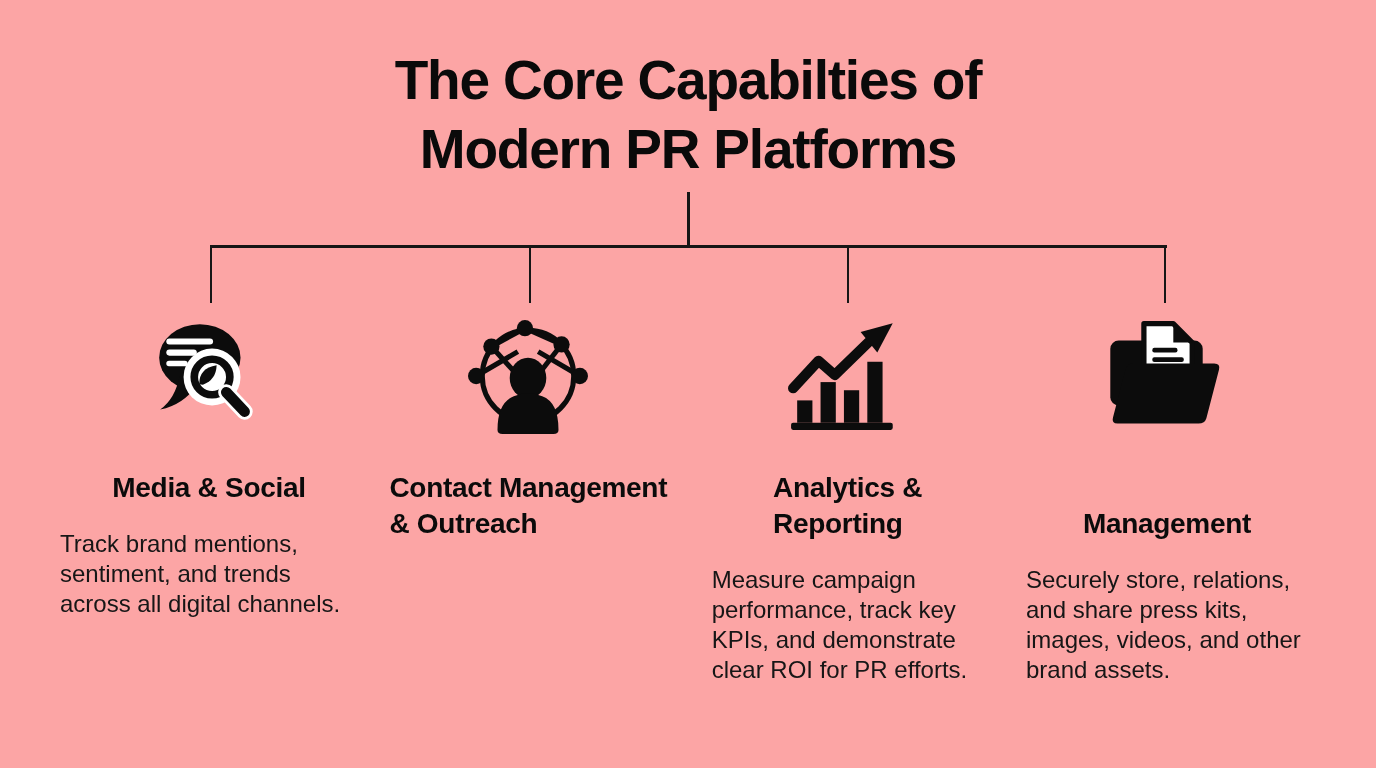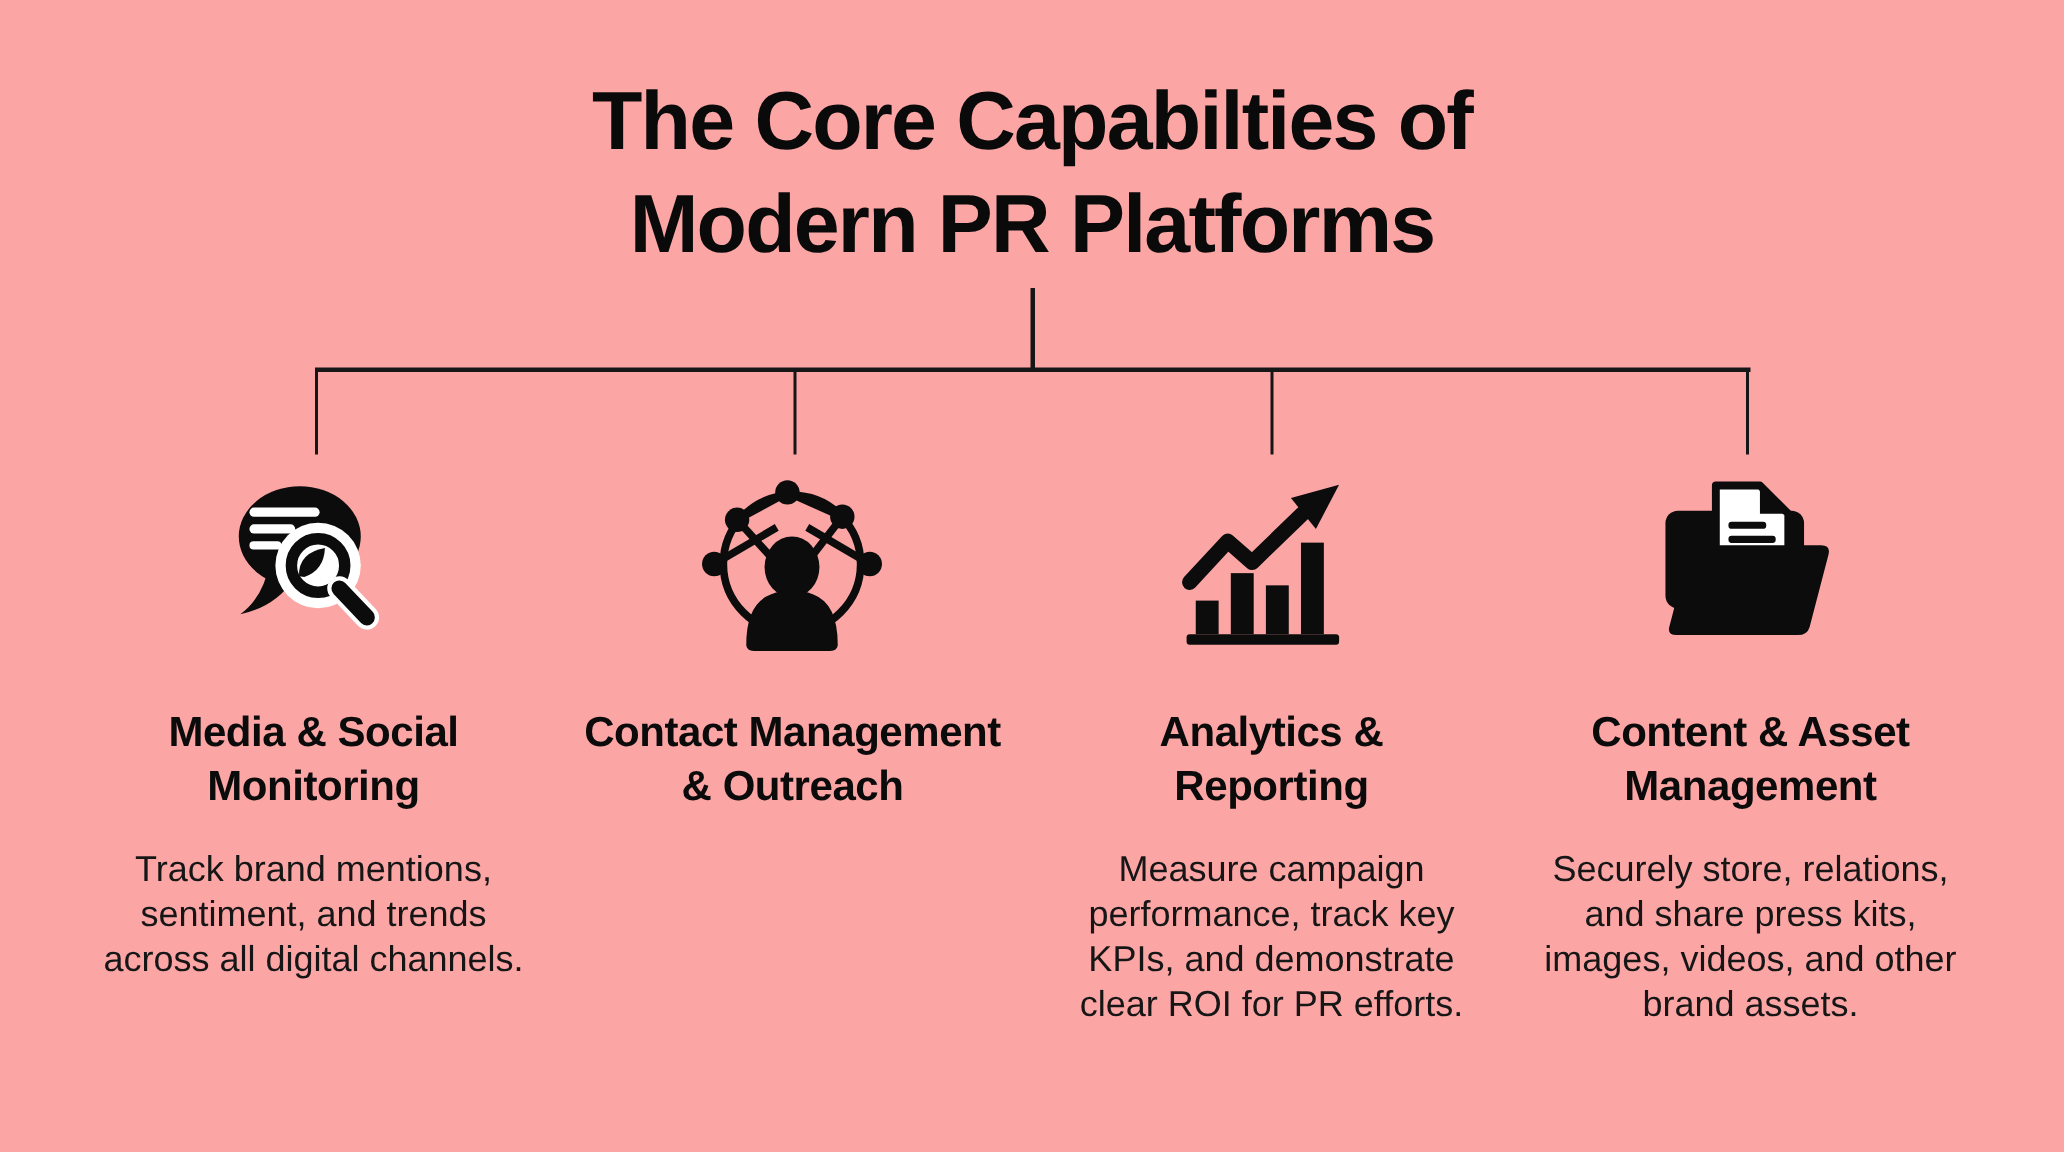--- a/index.html
+++ b/index.html
@@ -13,21 +13,21 @@
   }
   .line{position:absolute;background:#161616;}
   .stem{left:687px;top:192px;width:3px;height:54px;}
   .hbar{left:210px;top:245px;width:957px;height:3px;}
   .drop{top:247px;width:2px;height:56px;}
   .drop-1{left:210px;} .drop-2{left:529px;} .drop-3{left:847px;} .drop-4{left:1164px;}
   .columns{
     position:absolute;left:50px;top:302px;width:1276px;
     display:flex;justify-content:space-between;
   }
-  .col{width:318px;display:flex;flex-direction:column;align-items:center;text-align:center;}
+  .col{width:318px;display:flex;flex-direction:column;align-items:center;}
   .icon-wrap{box-sizing:border-box;height:138px;padding-top:13px;display:flex;align-items:flex-start;justify-content:center;}
   .icon-wrap svg{display:block;}
   .col h2{margin:30px 0 0;font-size:28px;line-height:36px;font-weight:700;color:#0b0b0b;letter-spacing:-0.3px;}
   .col p{margin:23px 0 0;font-size:24px;line-height:30px;color:#161616;}
   .body-1{max-width:298px;} .body-2{max-width:258px;} .body-3{max-width:272px;} .body-4{max-width:282px;}
   .ink{fill:#0c0c0c;} .paper{fill:#ffffff;}
 </style>
 </head>
 <body>
 
@@ -57,21 +57,20 @@
           <rect class="paper" x="19" y="45" width="21" height="5.5" rx="2.7"></rect>
           <circle class="paper" cx="64" cy="61" r="28"></circle>
           <circle cx="64" cy="61" r="17.5" fill="#ffffff" stroke="#0c0c0c" stroke-width="7.5"></circle>
           <path class="ink" d="M 51.5 68 Q 51 52.5 68.5 49.5 Q 68 64 55 68.5 Z"></path>
           <line x1="78" y1="76" x2="96" y2="95" stroke="#ffffff" stroke-width="16" stroke-linecap="round"></line>
           <line x1="78" y1="76" x2="96" y2="95" stroke="#0c0c0c" stroke-width="10.5" stroke-linecap="round"></line>
         </svg>
       </div>
       <h2>
         <span>Media &amp; Social</span><br>
-        <span>Monitoring</span>
       </h2>
       <p class="body-1">Track brand mentions, sentiment, and trends across all digital channels.</p>
     </section>
 
     <section class="col">
       <div class="icon-wrap">
         <svg width="122" height="122" viewBox="0 0 120 120">
           <circle cx="60" cy="60" r="45" fill="none" stroke="#0c0c0c" stroke-width="5"></circle>
           <g stroke="#0c0c0c" stroke-width="5">
             <line x1="57" y1="13" x2="24" y2="31"></line>
@@ -123,20 +122,20 @@
           <rect class="ink" x="6" y="24" width="88" height="62" rx="8"></rect>
           <path d="M38 8 L66 8 L84 26 L84 66 L38 66 Z" fill="#ffffff" stroke="#0c0c0c" stroke-width="5" stroke-linejoin="round"></path>
           <polygon class="ink" points="66,8 84,26 66,26"></polygon>
           <rect class="ink" x="46" y="31" width="24" height="4.5" rx="2"></rect>
           <rect class="ink" x="46" y="40" width="30" height="4.5" rx="2"></rect>
           <rect class="ink" x="46" y="49" width="30" height="4.5" rx="2"></rect>
           <path class="ink" d="M28 46 L105 46 Q 111 46 109.5 52 L 97.5 98 Q 96 103 90 103 L 13 103 Q 7 103 8.5 97.5 L 20.5 51.5 Q 22 46 28 46 Z"></path>
         </svg>
       </div>
       <h2>
-        <span>Content &amp; Asset</span><br>
+        <br>
         <span>Management</span>
       </h2>
       <p class="body-4">Securely store, relations, and share press kits, images, videos, and other brand assets.</p>
     </section>
 
   </main>
 </div>
 
 </body></html>

